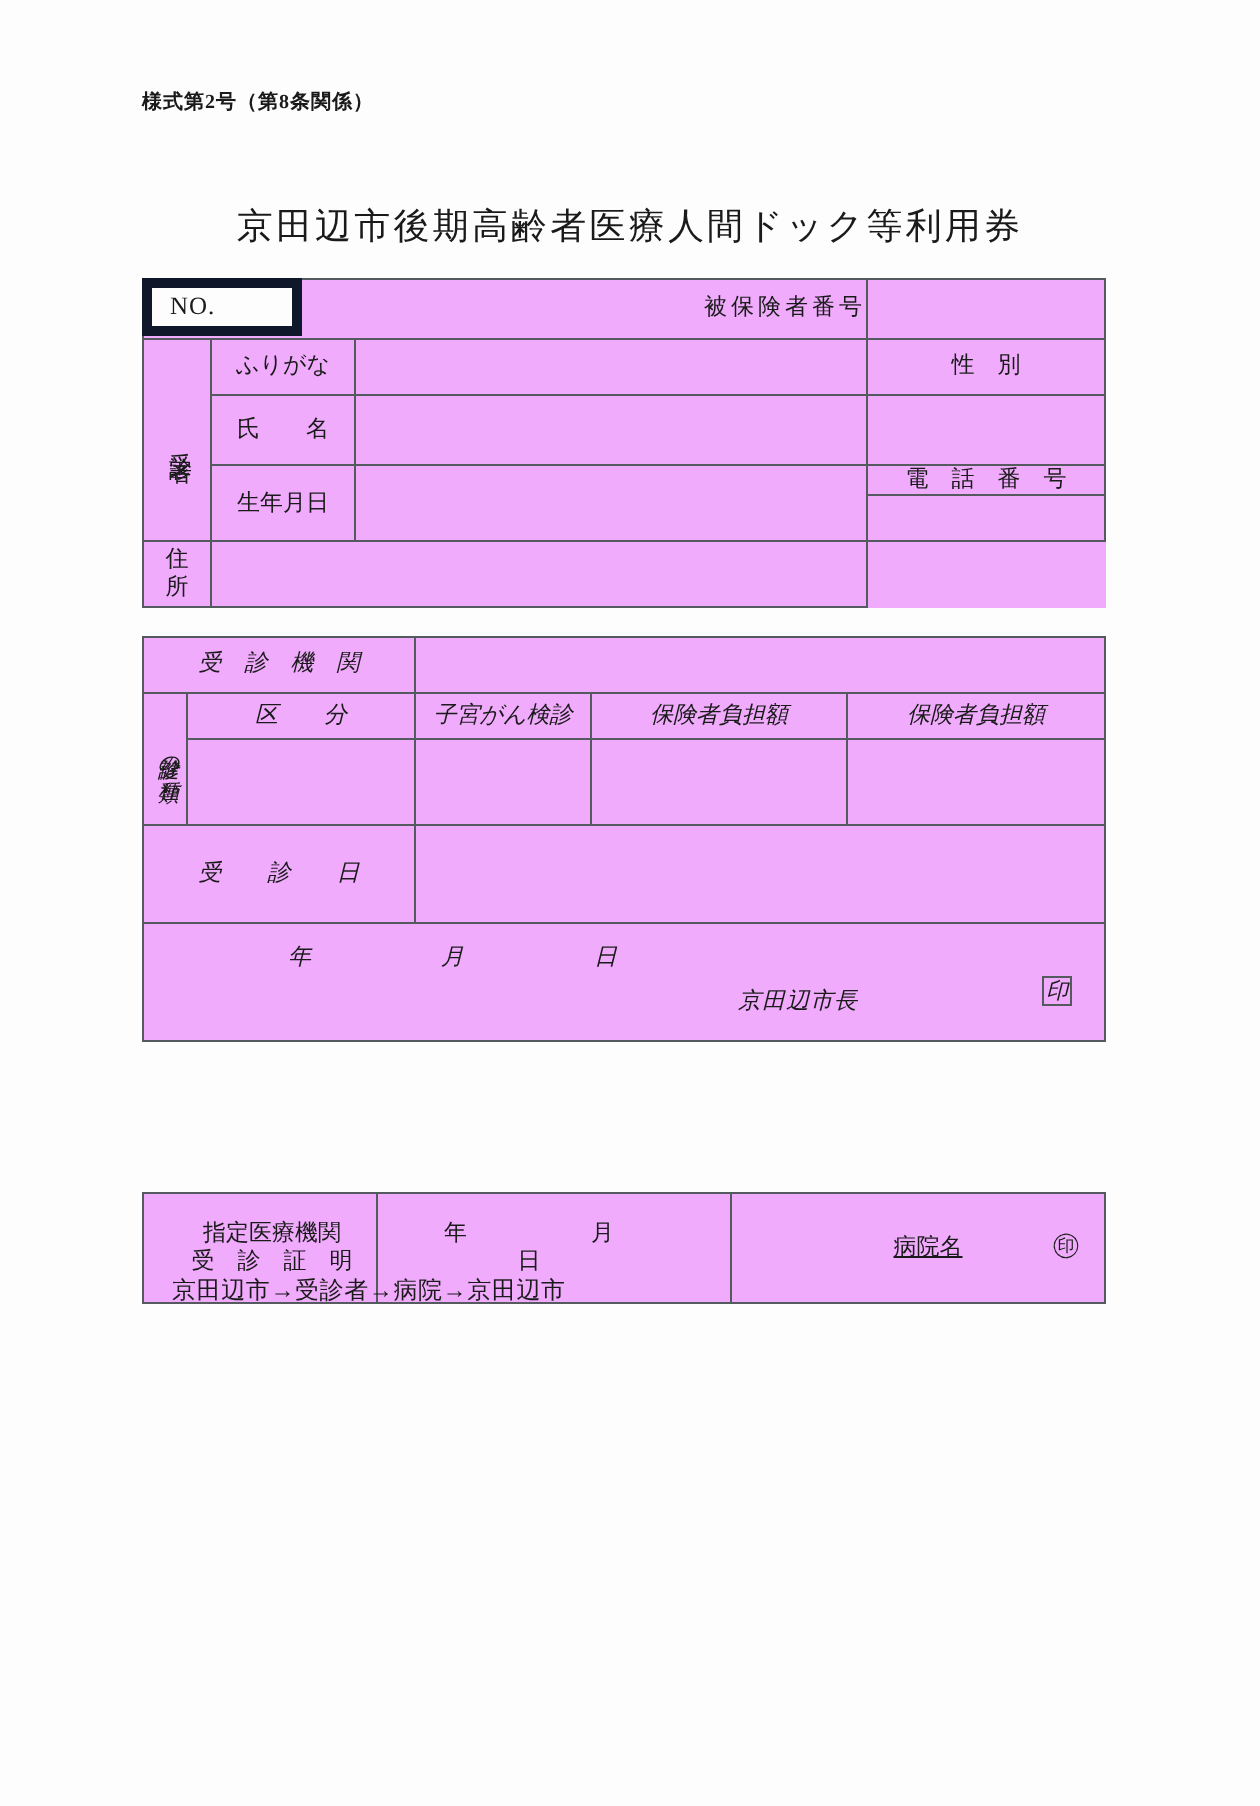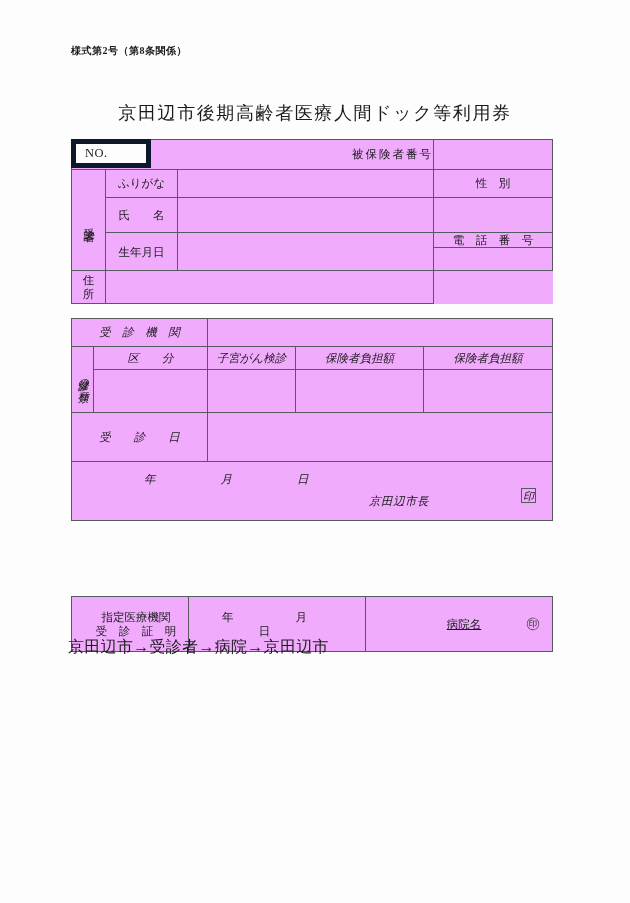--- a/index.html
+++ b/index.html
@@ -175,23 +175,23 @@
   .cert-hosp .seal-round {
     position: absolute;
     right: 12px;
     top: 50%;
     transform: translateY(-50%);
   }
 
   
   .flow-note {
     position: absolute;
-    left: 68px;
+    left: 86px;
     top: 637px;
-    font-size: 16px;
+    font-size: 12px;
     letter-spacing: 0.3px;
     white-space: nowrap;
   }
 </style>
 </head>
 <body>
 
 <div class="page">
 
   <div class="form-code">様式第2号（第8条関係）</div>

